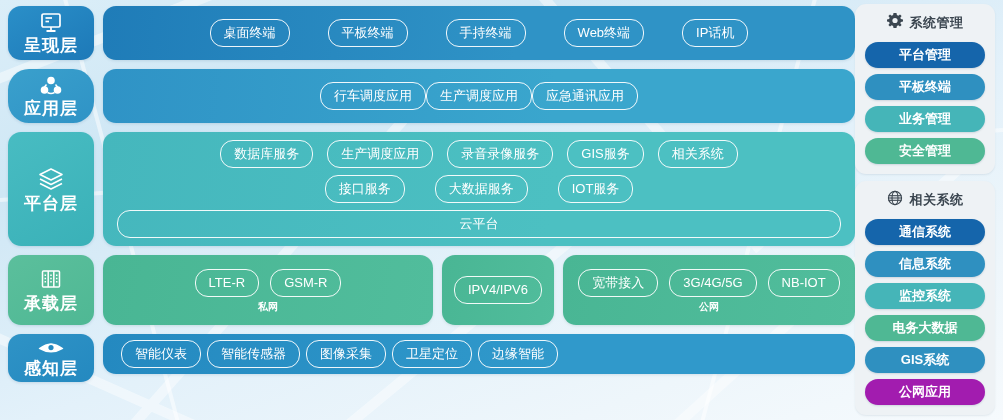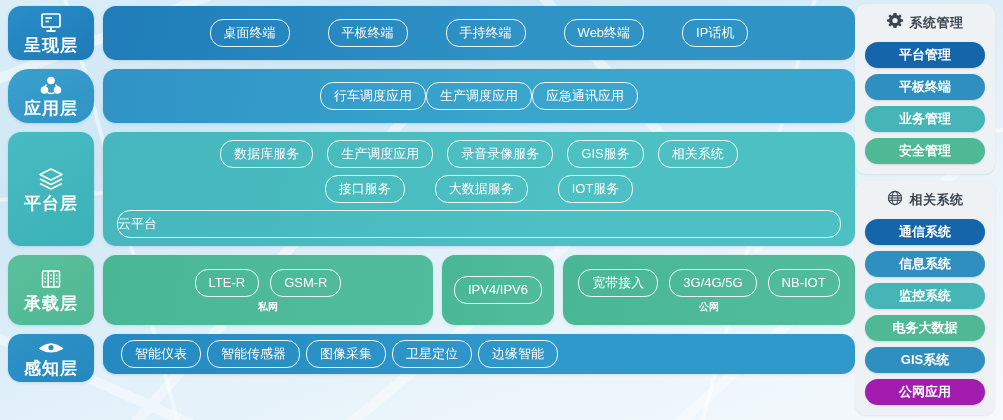--- a/index.html
+++ b/index.html
@@ -62,21 +62,21 @@
   
   .tag-plat { background: linear-gradient(150deg, #48bcc2 0%, #3ab1b8 100%); height: 114px; }
   .panel-plat {
     height: 114px; background: linear-gradient(100deg, #45b7bd 0%, #4cc0c2 60%, #4cc0c2 100%);
     flex-direction: column; justify-content: center; gap: 7px; padding: 0 14px;
   }
   .plat-line { display: flex; align-items: center; justify-content: center; gap: 14px; width: 100%; }
   .plat-line.wide { gap: 30px; }
   .pill-cloud {
     width: 100%; border: 1px solid rgba(255,255,255,.92); border-radius: 13px;
-    color: #fff; font-size: 13px; text-align: left; padding: 6px 0 7px; line-height: 1;
+    color: #fff; font-size: 13px; text-align: center; padding: 6px 0 7px; line-height: 1;
   }
 
   
   .tag-bear { background: linear-gradient(150deg, #5bbf9c 0%, #4fb894 100%); height: 70px; }
   .bear-wrap { flex: 1; margin-left: 9px; display: flex; gap: 9px; height: 70px; }
   .bear-group {
     background: linear-gradient(100deg, #49b694 0%, #51bd9c 100%);
     border-radius: 13px; display: flex; flex-direction: column;
     align-items: center; justify-content: center; gap: 5px; padding: 0 12px;
     box-shadow: 0 1px 3px rgba(20,90,70,.12);

